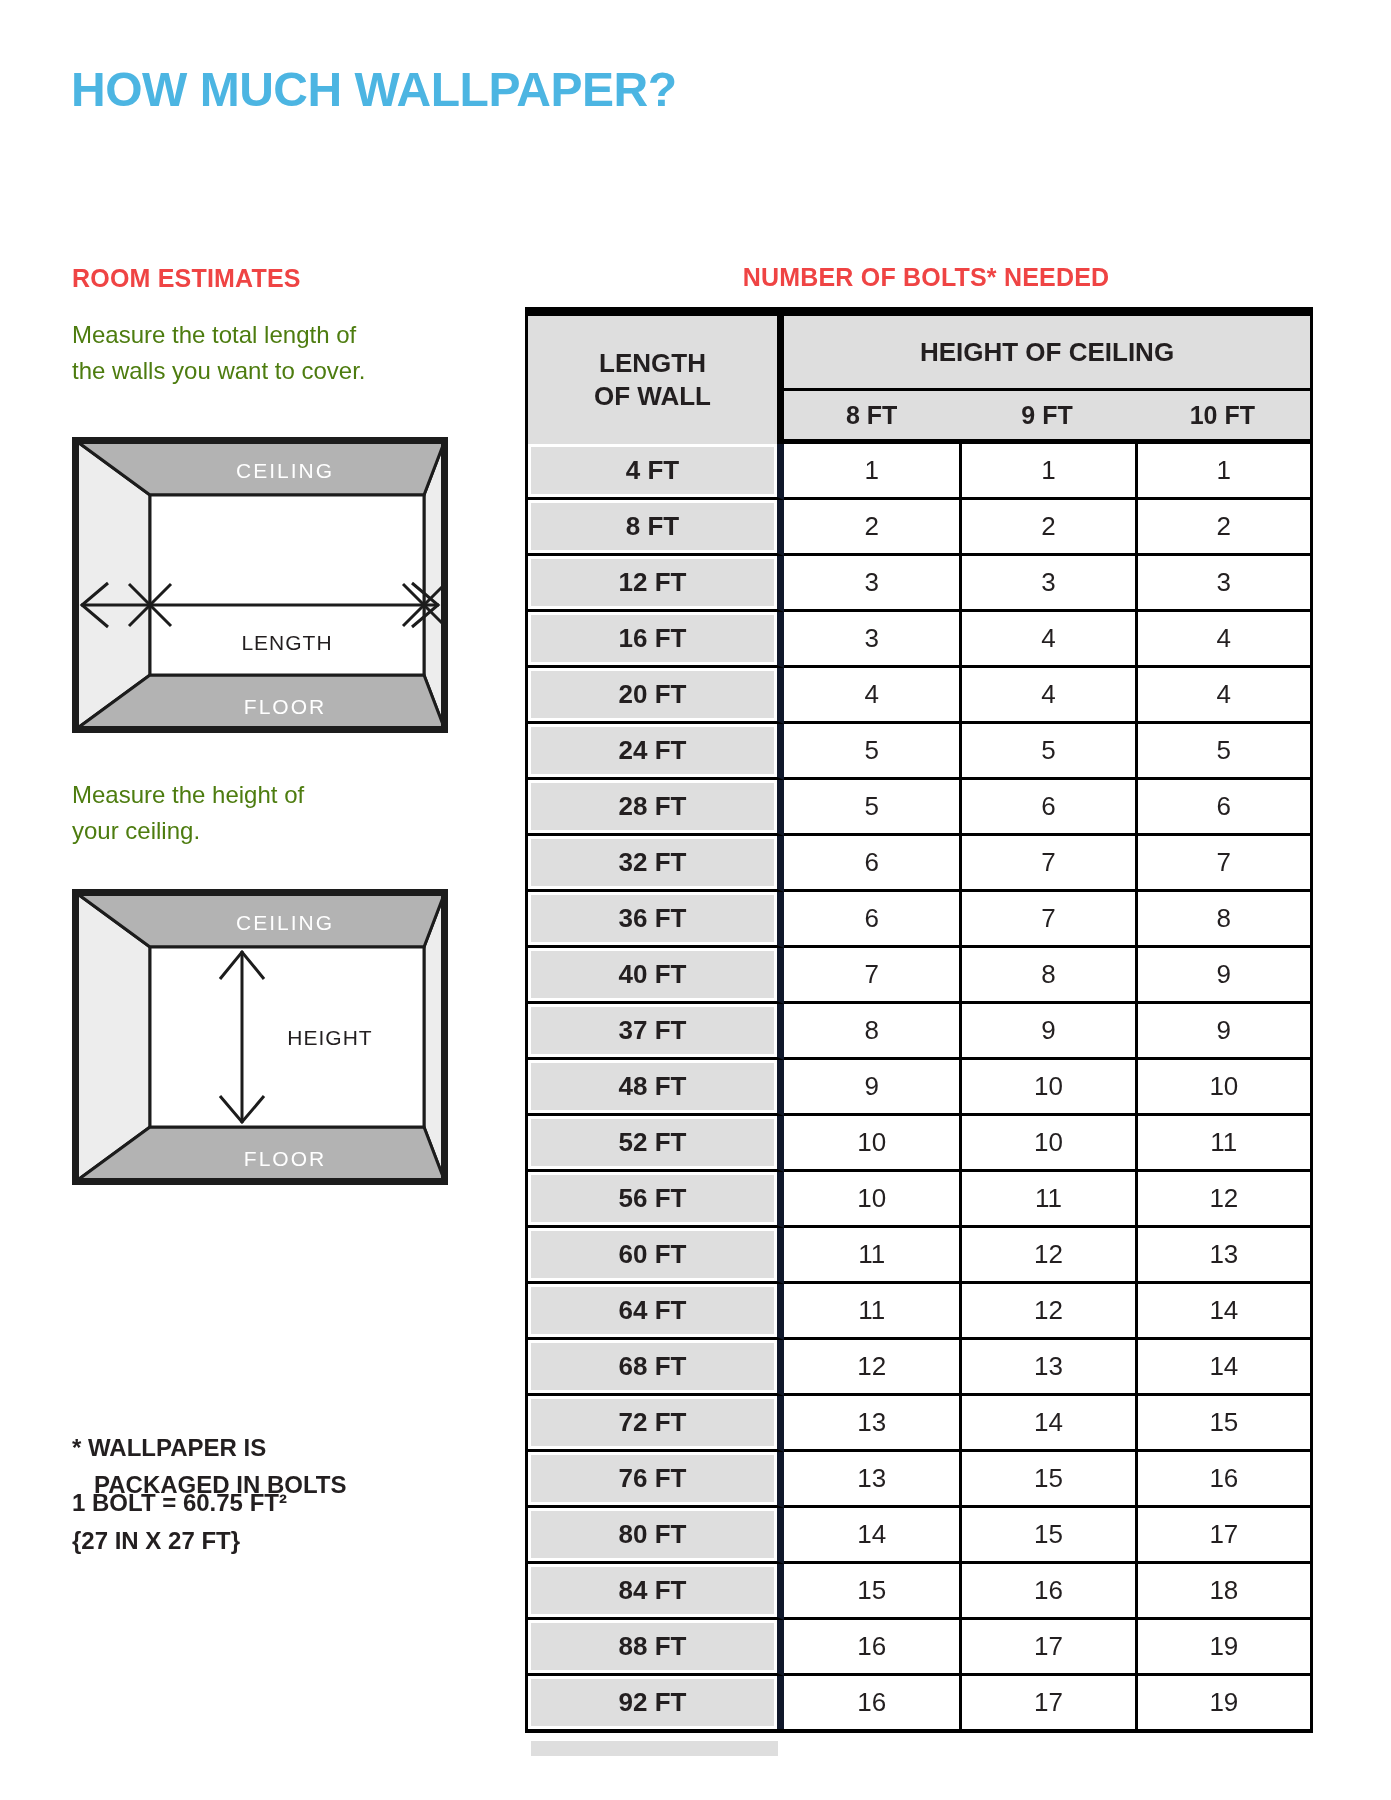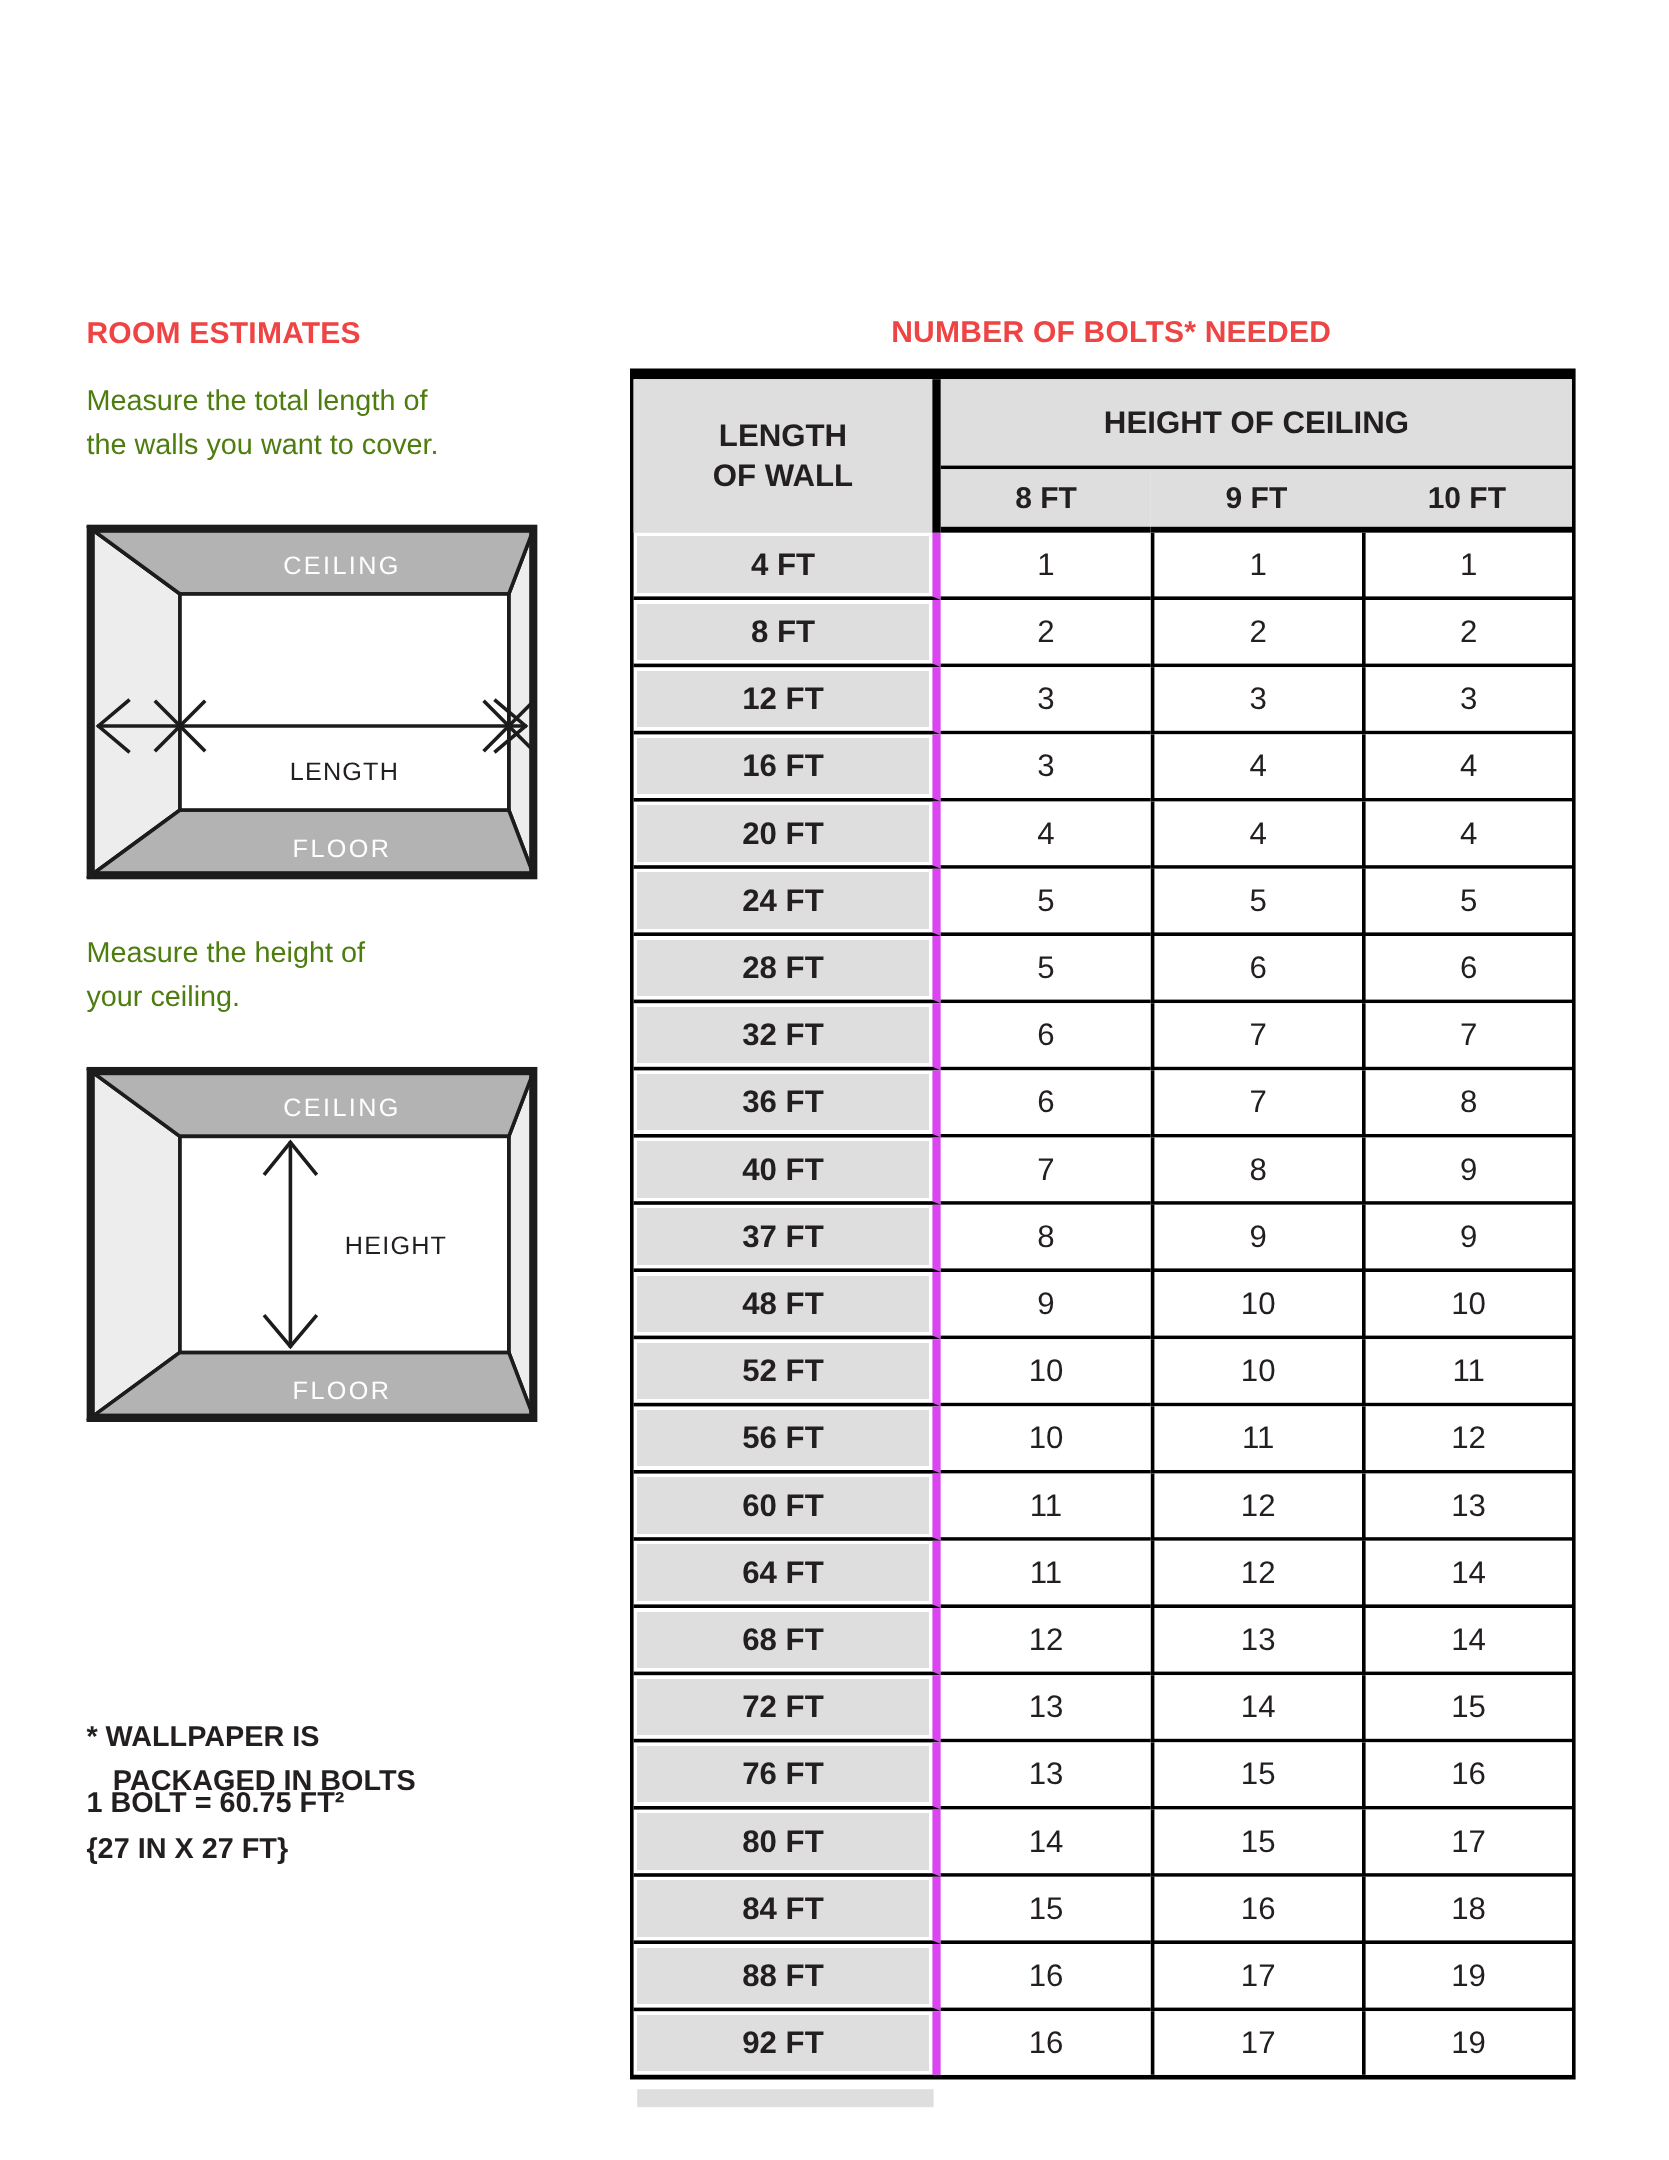--- a/index.html
+++ b/index.html
@@ -69,37 +69,38 @@
   }
   th.colgroup { border-bottom: 3px solid #000; height: 75px; font-size: 26px; }
   th.sub { border-bottom: 5px solid #000; height: 53px; font-size: 25px; white-space: nowrap; }
 
   table.bolts td {
     height: 56px; text-align: center; vertical-align: middle;
     border-bottom: 3px solid #000; font-size: 26px; color: #231F20;
   }
   td.lab {
     font-weight: bold; font-size: 25px;
-    border-right: 7px solid #d946ef;
+    border-right: 7px solid #0f172a;
     padding: 3px; background: #DEDEDE; background-clip: content-box;
   }
   td.val { background: #fff; }
   td.val + td.val { border-left: 3px solid #000; }
   table.bolts tbody tr:last-child td { border-bottom: none; height: 53px; }
 
   .table-stub {
     position: absolute; left: 531px; top: 1741px;
     width: 247px; height: 15px; background: #DEDEDE;
   }
 </style>
 </head>
 <body>
 
 <div class="page">
 
+  <h1 class="page-title">HOW MUCH WALLPAPER?</h1>
 
   <h2 class="section-heading room-heading">ROOM ESTIMATES</h2>
 
   <p class="para step1">Measure the total length of
 the walls you want to cover.</p>
 
   <div class="diagram diagram1">
     <svg viewBox="0 0 376 296">
       <polygon points="3,3 78,58 78,238 3,293" fill="#EDEDED" stroke="#1C1C1C" stroke-width="3"></polygon>
       <polygon points="373,3 352,58 352,238 373,293" fill="#EDEDED" stroke="#1C1C1C" stroke-width="3"></polygon>

